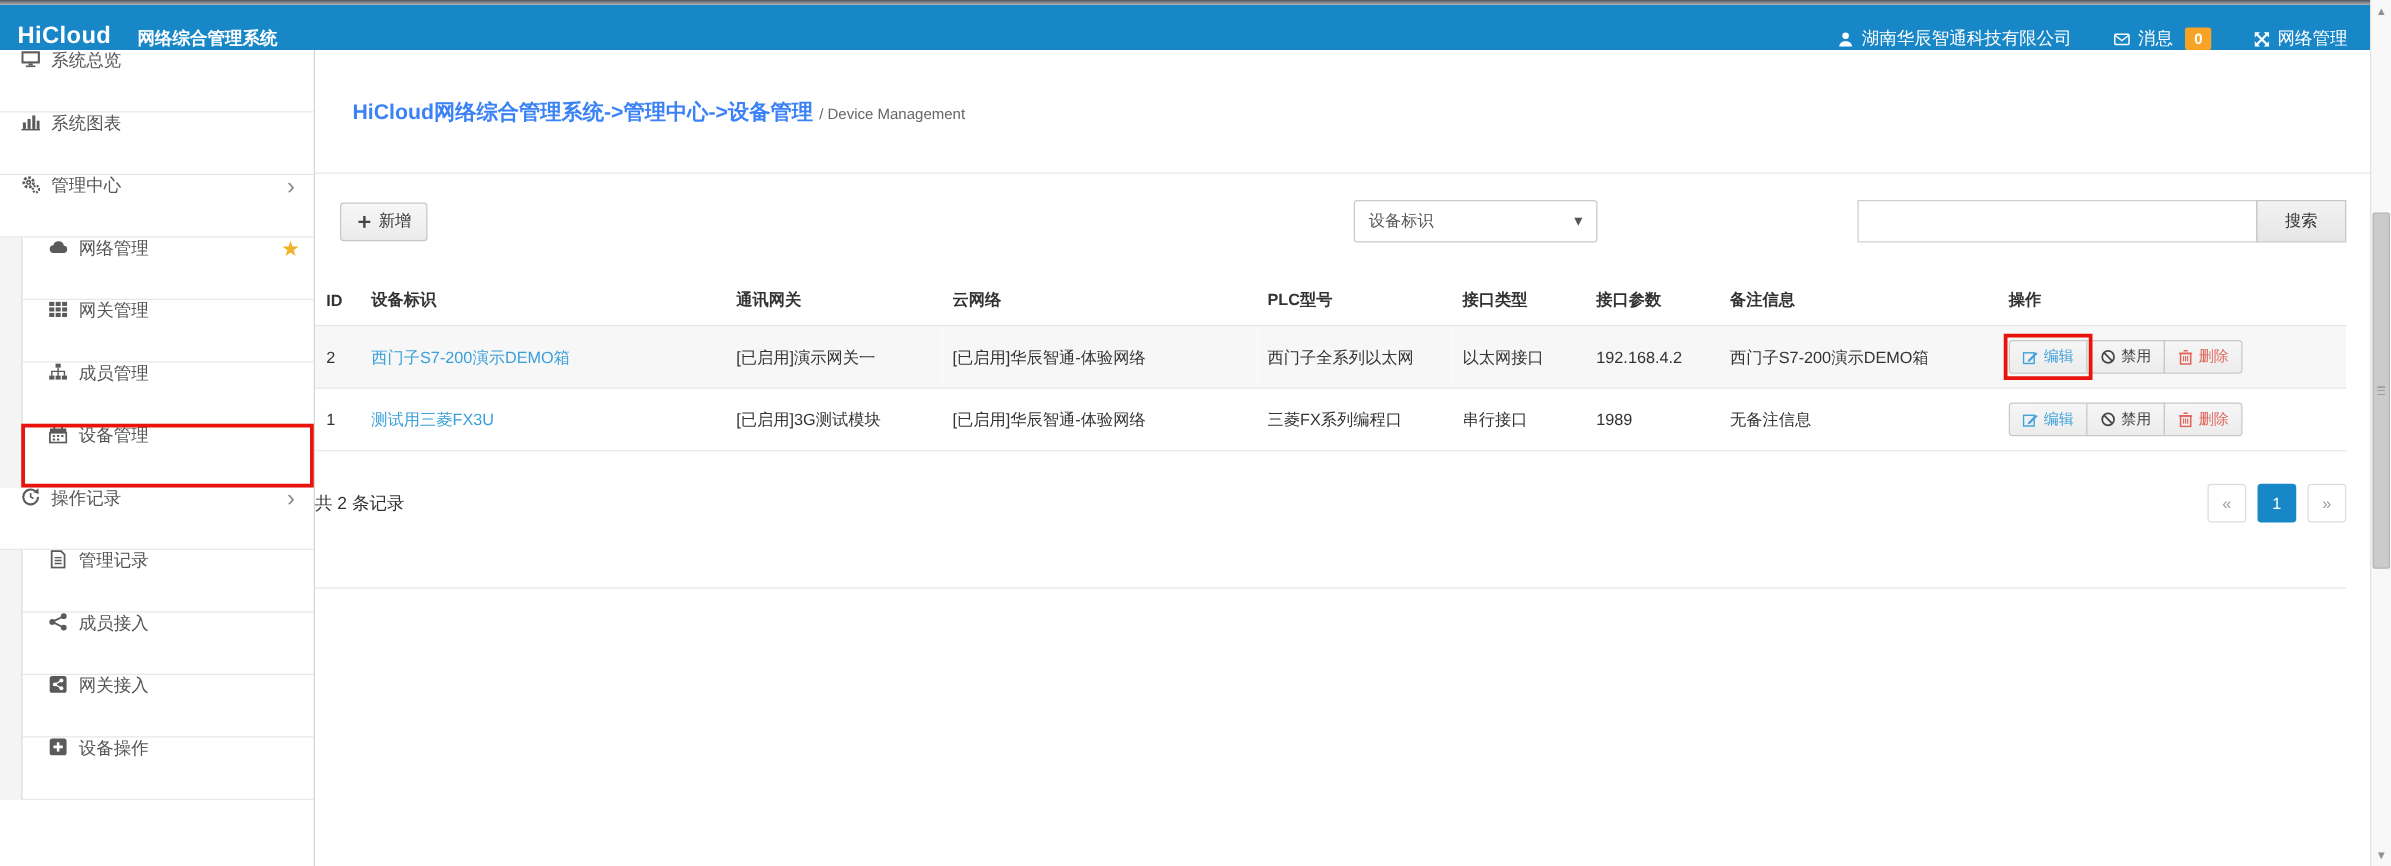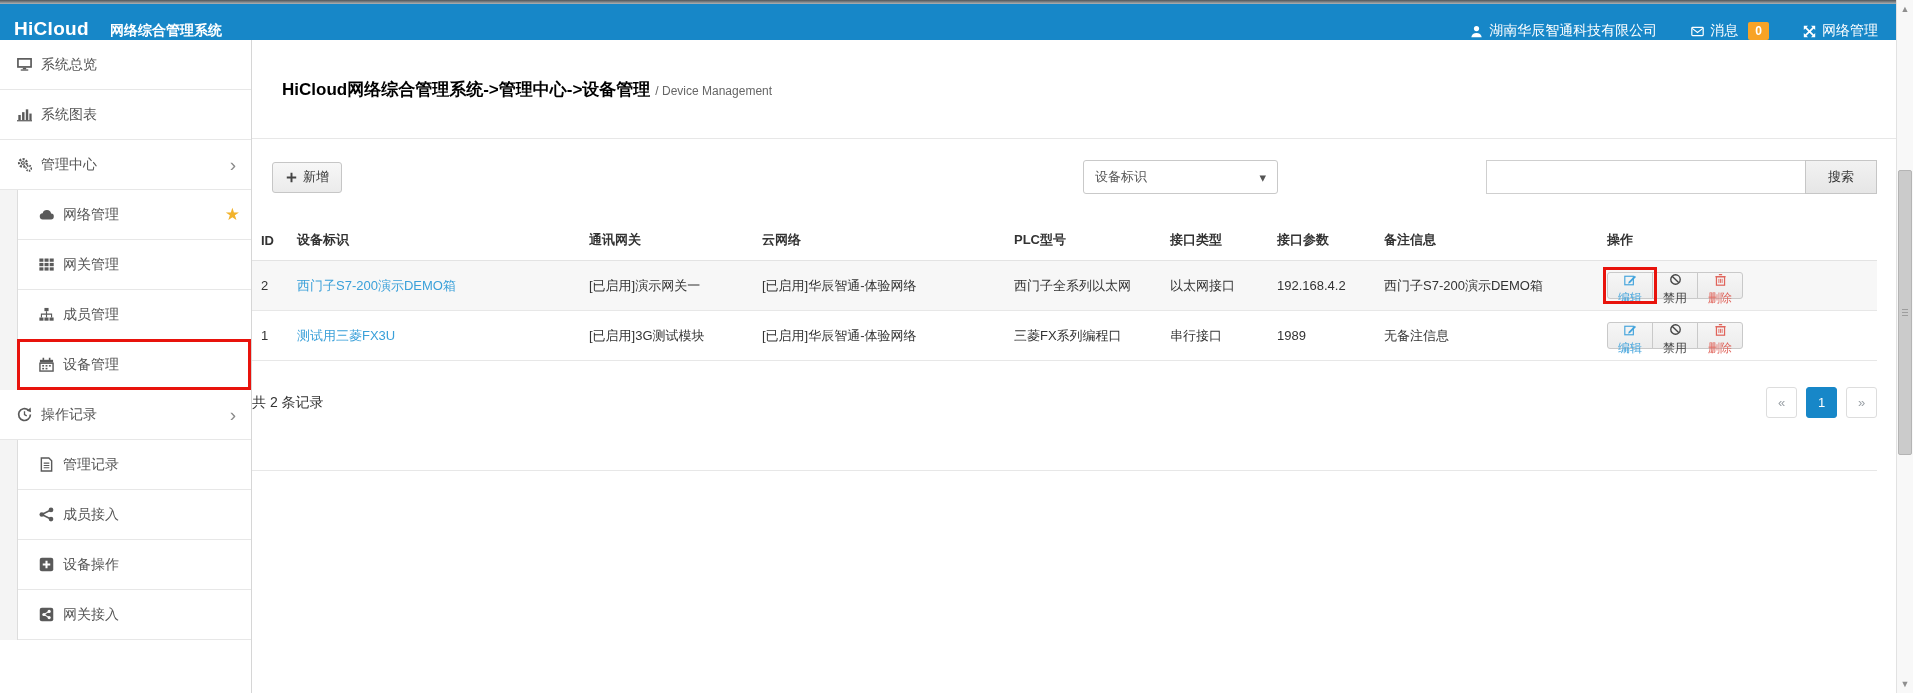--- a/index.html
+++ b/index.html
@@ -18,35 +18,35 @@
   .header-item { display: flex; align-items: center; gap: 6px; cursor: pointer; white-space: nowrap; }
   .badge { background: #f8a326; color: #fff; font-size: 12px; padding: 2px 7px; margin-left: 4px; border-radius: 2px; font-weight: bold; }
   .ic { width: 15px; height: 15px; display: inline-block; vertical-align: middle; flex: none; }
   .ic-sm { width: 13px; height: 13px; }
 
   
   .layout { display: flex; height: 653px; margin-right: 17px; }
 
   
   .sidebar { width: 252px; flex: none; border-right: 1px solid #d6d6d6; background: #fff; }
-  .side-item { height: 50px; display: flex; align-items: center; gap: 9px; padding-left: 17px;
+  .side-item { height: 50px; display: flex; gap: 9px; padding-left: 17px;
                border-bottom: 1px solid #e7e7e7; color: #555; font-size: 14px; cursor: pointer; position: relative; }
   .side-item .ic { color: #5a5a5a; }
   .side-item.sub { padding-left: 39px; }
   .side-item.sub::before { content: ''; position: absolute; left: 0; top: 0; bottom: -1px; width: 17px;
                            background: #f4f4f4; border-right: 1px solid #ddd; }
   .chevron { margin-left: auto; margin-right: 15px; color: #8a8a8a; font-size: 19px; line-height: 1; }
   .star { margin-left: auto; margin-right: 11px; color: #f2b32c; font-size: 17px; }
   .annotated-row::after { content: ''; position: absolute; left: 17px; right: 0; top: -1px; bottom: -1px;
                           border: 3px solid #e8130c; pointer-events: none; }
 
   
   .main { flex: 1; background: #fff; min-width: 0; }
   .breadcrumb { height: 99px; display: flex; align-items: center; padding-left: 30px; border-bottom: 1px solid #e7e7e7; }
-  .crumb-path { color: #000000; font-weight: bold; font-size: 17px; }
+  .crumb-path { color: #3b82f6; font-weight: bold; font-size: 17px; }
   .crumb-suffix { color: #666; font-size: 12px; margin-left: 5px; margin-top: 3px; }
 
   
   .toolbar { display: flex; align-items: center; margin-top: 21px; padding: 0 19px 0 0; }
   .btn-add { margin-left: 20px; height: 31px; display: inline-flex; align-items: center; gap: 5px; padding: 0 12px;
              background: linear-gradient(#f7f7f7, #ebebeb); border: 1px solid #c6c6c6; border-radius: 3px;
              font-size: 13px; color: #333; cursor: pointer; font-family: inherit; }
   .btn-add .ic-sm { color: #444; }
   .select-box { margin-left: auto; width: 195px; height: 34px; border: 1px solid #c9c9c9; border-radius: 3px;
                 display: flex; align-items: center; padding: 0 11px; font-size: 13px; color: #555;
@@ -64,21 +64,21 @@
        border-bottom: 1px solid #e3e3e3; white-space: nowrap; }
   td { font-size: 13px; color: #333; padding: 11px 8px; border-bottom: 1px solid #e7e7e7;
        white-space: nowrap; overflow: hidden; vertical-align: middle; }
   tr.stripe td { background: #f7f7f7; }
   th:first-child, td:first-child { padding-left: 9px; }
   a.dev-link { color: #3aa0d9; text-decoration: none; cursor: pointer; }
 
   .btn-group { display: inline-flex; position: relative; }
   .op-btn { height: 27px; display: inline-flex; align-items: center; gap: 4px; padding: 0 10px;
             background: linear-gradient(#f6f6f6, #ececec); border: 1px solid #c9c9c9; font-size: 12px;
-            cursor: pointer; font-family: inherit; margin-left: -1px; position: relative; flex-direction: column; }
+            cursor: pointer; font-family: inherit; margin-left: -1px; position: relative; }
   .op-btn:first-child { margin-left: 0; border-radius: 3px 0 0 3px; }
   .op-btn:last-child { border-radius: 0 3px 3px 0; }
   .op-edit { color: #41a3dc; }
   .op-disable { color: #444; }
   .op-delete { color: #e0635a; }
   .annotated-btn::after { content: ''; position: absolute; left: -5px; right: -5px; top: -6px; bottom: -6px;
                           border: 3px solid #e8130c; pointer-events: none; z-index: 2; }
 
   
   .table-footer { display: flex; align-items: center; margin: 26px 19px 0 0; }
@@ -259,38 +259,38 @@
             <circle cx="3" cy="8" r="2.5"></circle>
             <circle cx="12.8" cy="12.9" r="2.5"></circle>
           </g>
         </svg>
       <span>成员接入</span>
     </div>
 
     <div class="side-item sub">
       <svg class="ic" viewBox="0 0 16 16">
           <rect x="0.8" y="0.8" width="14.4" height="14.4" rx="2.2" fill="currentColor"></rect>
-          <path d="M8 4v8M4 8h8" stroke="#fff" stroke-width="2.2"></path>
-        </svg>
-      <span>设备操作</span>
-    </div>
-
-    <div class="side-item sub">
-      <svg class="ic" viewBox="0 0 16 16">
-          <rect x="0.8" y="0.8" width="14.4" height="14.4" rx="2.2" fill="currentColor"></rect>
           <g stroke="#fff" stroke-width="1.1" fill="none">
             <path d="M5.2 8l5.6-3.3M5.2 8l5.6 3.3"></path>
           </g>
           <g fill="#fff">
             <circle cx="10.8" cy="4.7" r="1.7"></circle>
             <circle cx="5.2" cy="8" r="1.7"></circle>
             <circle cx="10.8" cy="11.3" r="1.7"></circle>
           </g>
         </svg>
       <span>网关接入</span>
+    </div>
+
+    <div class="side-item sub">
+      <svg class="ic" viewBox="0 0 16 16">
+          <rect x="0.8" y="0.8" width="14.4" height="14.4" rx="2.2" fill="currentColor"></rect>
+          <path d="M8 4v8M4 8h8" stroke="#fff" stroke-width="2.2"></path>
+        </svg>
+      <span>设备操作</span>
     </div>
 
 
   </div>
 
   <div class="main">
 
     <div class="breadcrumb">
       <span class="crumb-path">HiCloud网络综合管理系统-&gt;管理中心-&gt;设备管理</span>
       <span class="crumb-suffix">/ Device Management</span>

